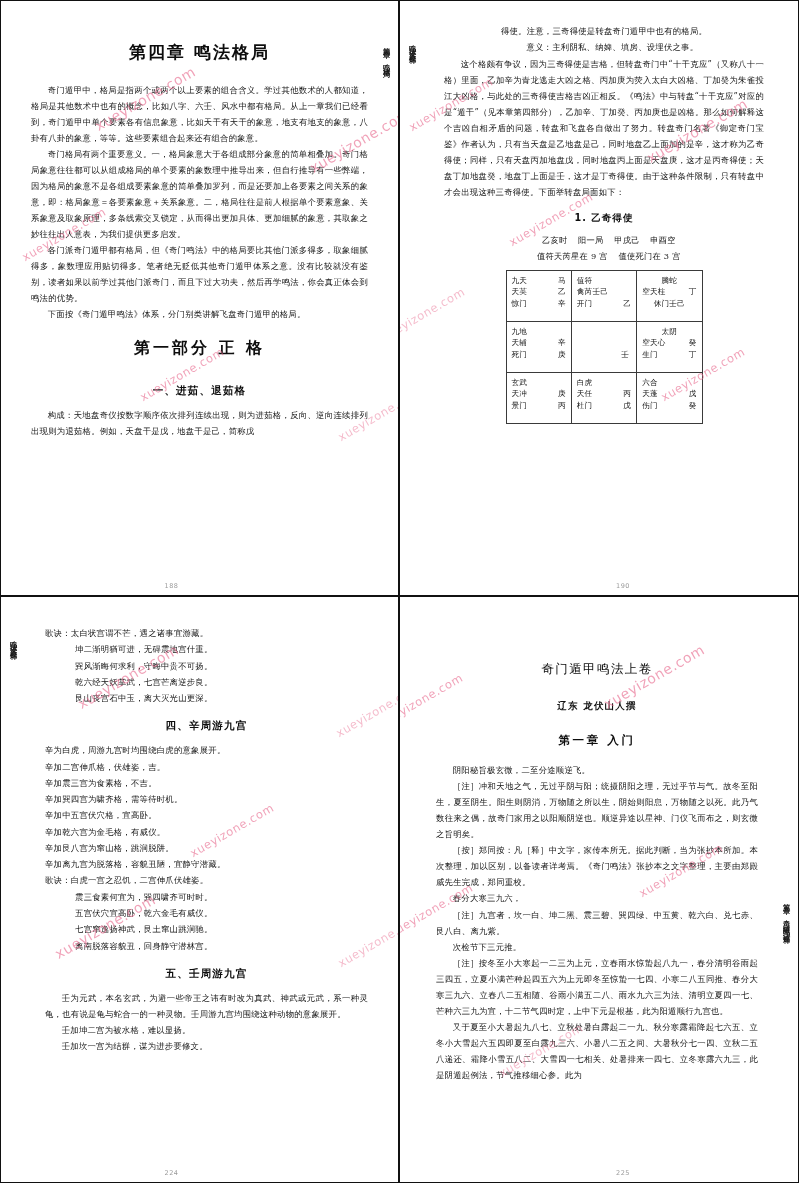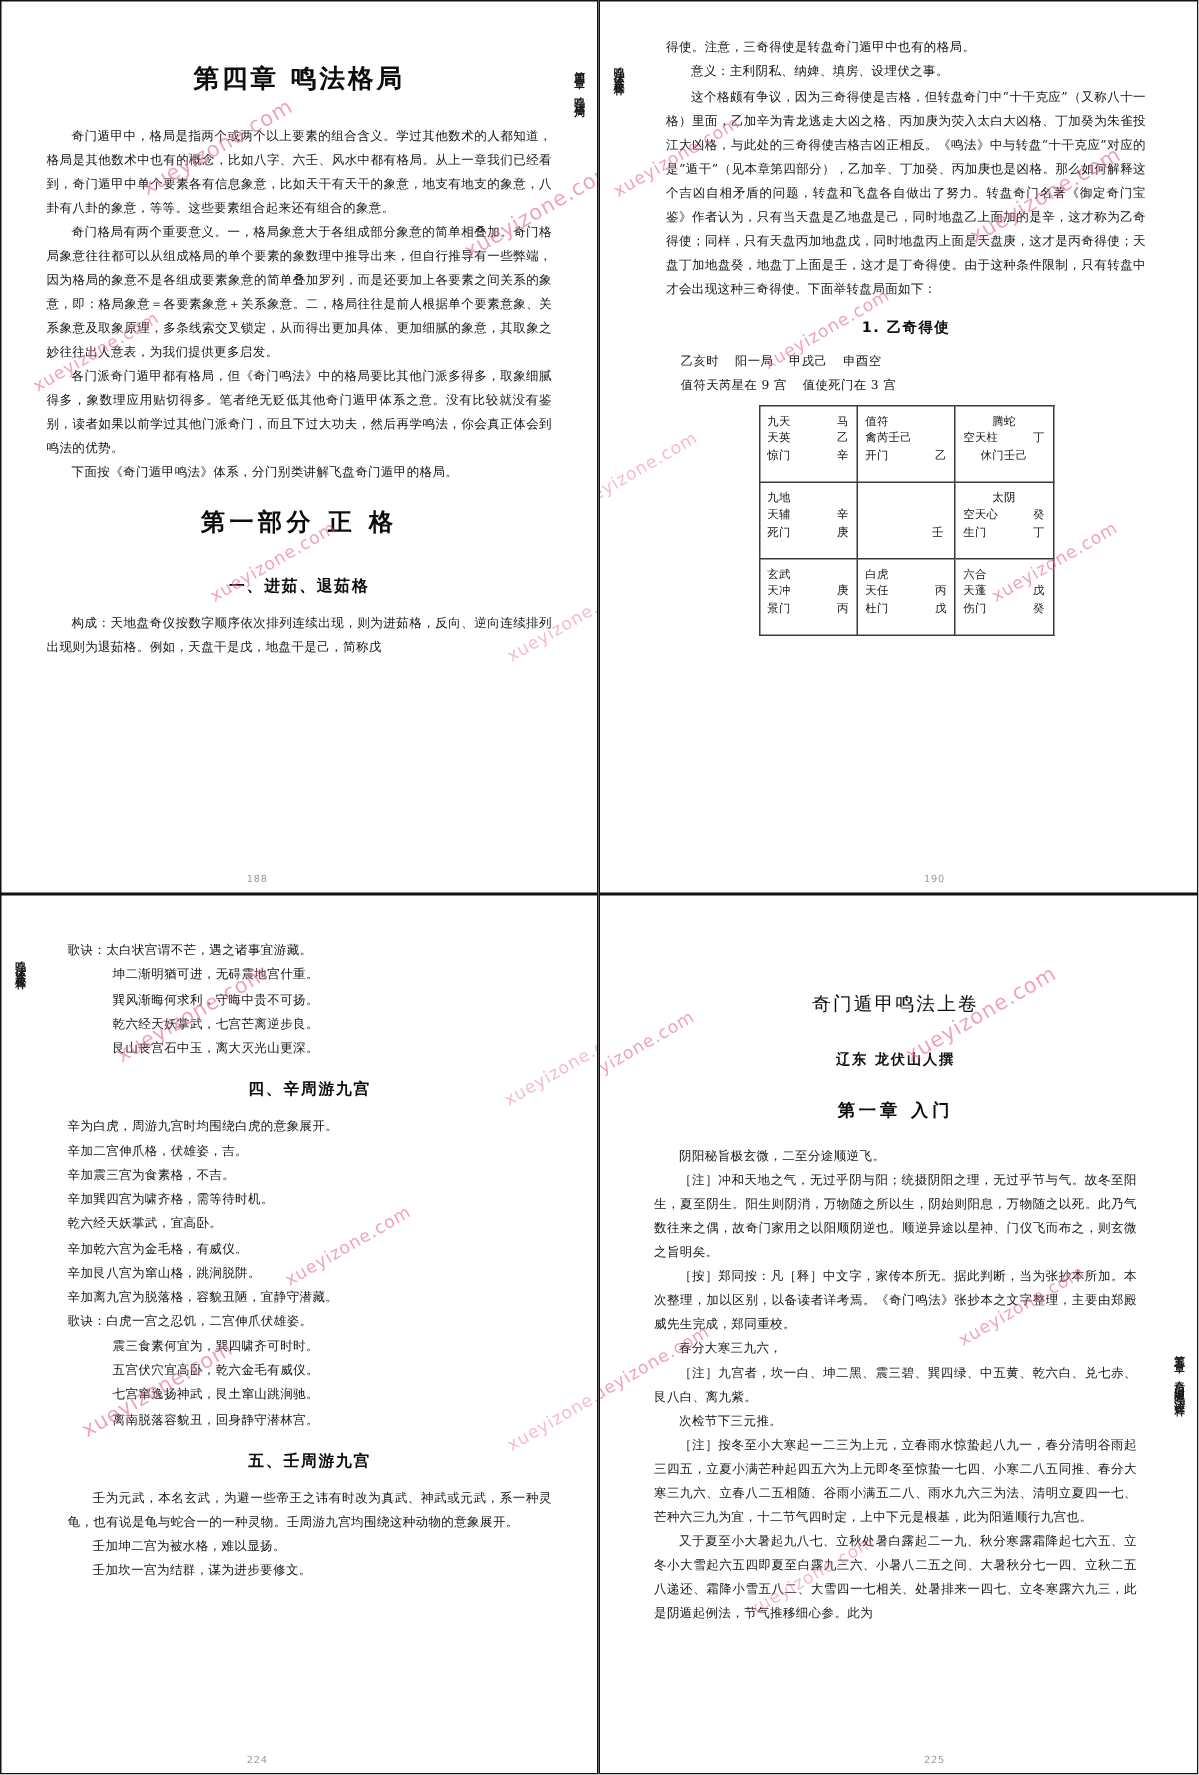--- a/index.html
+++ b/index.html
@@ -247,21 +247,21 @@
     <div class="wm-layer">
       <div class="wm" style="left:95px;  top:118px;">xueyizone.com</div>
       <div class="wm sm" style="left:22px; top:250px;">xueyizone.com</div>
       <div class="wm" style="left:310px; top:160px;">xueyizone.com</div>
       <div class="wm sm" style="left:140px; top:390px;">xueyizone.com</div>
       <div class="wm sm dim" style="left:338px; top:430px;">xueyizone.com</div>
     </div>
   </div>
 
   <div class="page">
-    <div class="page-inner" style="padding:22px 34px 0 44px;">
+    <div class="page-inner" style="padding:22px 34px 0 44px;align-items:center;">
       <p class="line">得使。注意，三奇得使是转盘奇门遁甲中也有的格局。</p>
       <p class="line ind">意义：主利阴私、纳婢、填房、设埋伏之事。</p>
       <p class="body">这个格颇有争议，因为三奇得使是吉格，但转盘奇门中“十干克应”（又称八十一格）里面，乙加辛为青龙逃走大凶之格、丙加庚为荧入太白大凶格、丁加癸为朱雀投江大凶格，与此处的三奇得使吉格吉凶正相反。《鸣法》中与转盘“十干克应”对应的是“遁干”（见本章第四部分），乙加辛、丁加癸、丙加庚也是凶格。那么如何解释这个吉凶自相矛盾的问题，转盘和飞盘各自做出了努力。转盘奇门名著《御定奇门宝鉴》作者认为，只有当天盘是乙地盘是己，同时地盘乙上面加的是辛，这才称为乙奇得使；同样，只有天盘丙加地盘戊，同时地盘丙上面是天盘庚，这才是丙奇得使；天盘丁加地盘癸，地盘丁上面是壬，这才是丁奇得使。由于这种条件限制，只有转盘中才会出现这种三奇得使。下面举转盘局面如下：</p>
 
       <div class="num-title">1. 乙奇得使</div>
 
       <p class="plate-head">
         <span>乙亥时</span><span class="gap"></span><span>阳一局</span><span class="gap"></span><span>甲戌己</span><span class="gap"></span><span>申酉空</span>
       </p>
       <p class="plate-head">
@@ -348,21 +348,21 @@
       <div class="verse-cont">巽风渐晦何求利，守晦中贵不可扬。</div>
       <div class="verse-cont">乾六经天妖掌武，七宫芒离逆步良。</div>
       <div class="verse-cont">艮山丧宫石中玉，离大灭光山更深。</div>
 
       <div class="sub-title">四、辛周游九宫</div>
 
       <p class="line">辛为白虎，周游九宫时均围绕白虎的意象展开。</p>
       <p class="line">辛加二宫伸爪格，伏雄姿，吉。</p>
       <p class="line">辛加震三宫为食素格，不吉。</p>
       <p class="line">辛加巽四宫为啸齐格，需等待时机。</p>
-      <p class="line">乾六经天妖掌武，宜高卧。</p>
+      <p class="line">辛加中五宫伏穴格，宜高卧。</p>
       <p class="line">辛加乾六宫为金毛格，有威仪。</p>
       <p class="line">辛加艮八宫为窜山格，跳涧脱阱。</p>
       <p class="line">辛加离九宫为脱落格，容貌丑陋，宜静守潜藏。</p>
 
       <div class="verse">
         <span>歌诀：</span><span>白虎一宫之忍饥，二宫伸爪伏雄姿。</span>
       </div>
       <div class="verse-cont">震三食素何宜为，巽四啸齐可时时。</div>
       <div class="verse-cont">五宫伏穴宜高卧，乾六金毛有威仪。</div>
       <div class="verse-cont">七宫窜逸扬神武，艮土窜山跳涧驰。</div>

